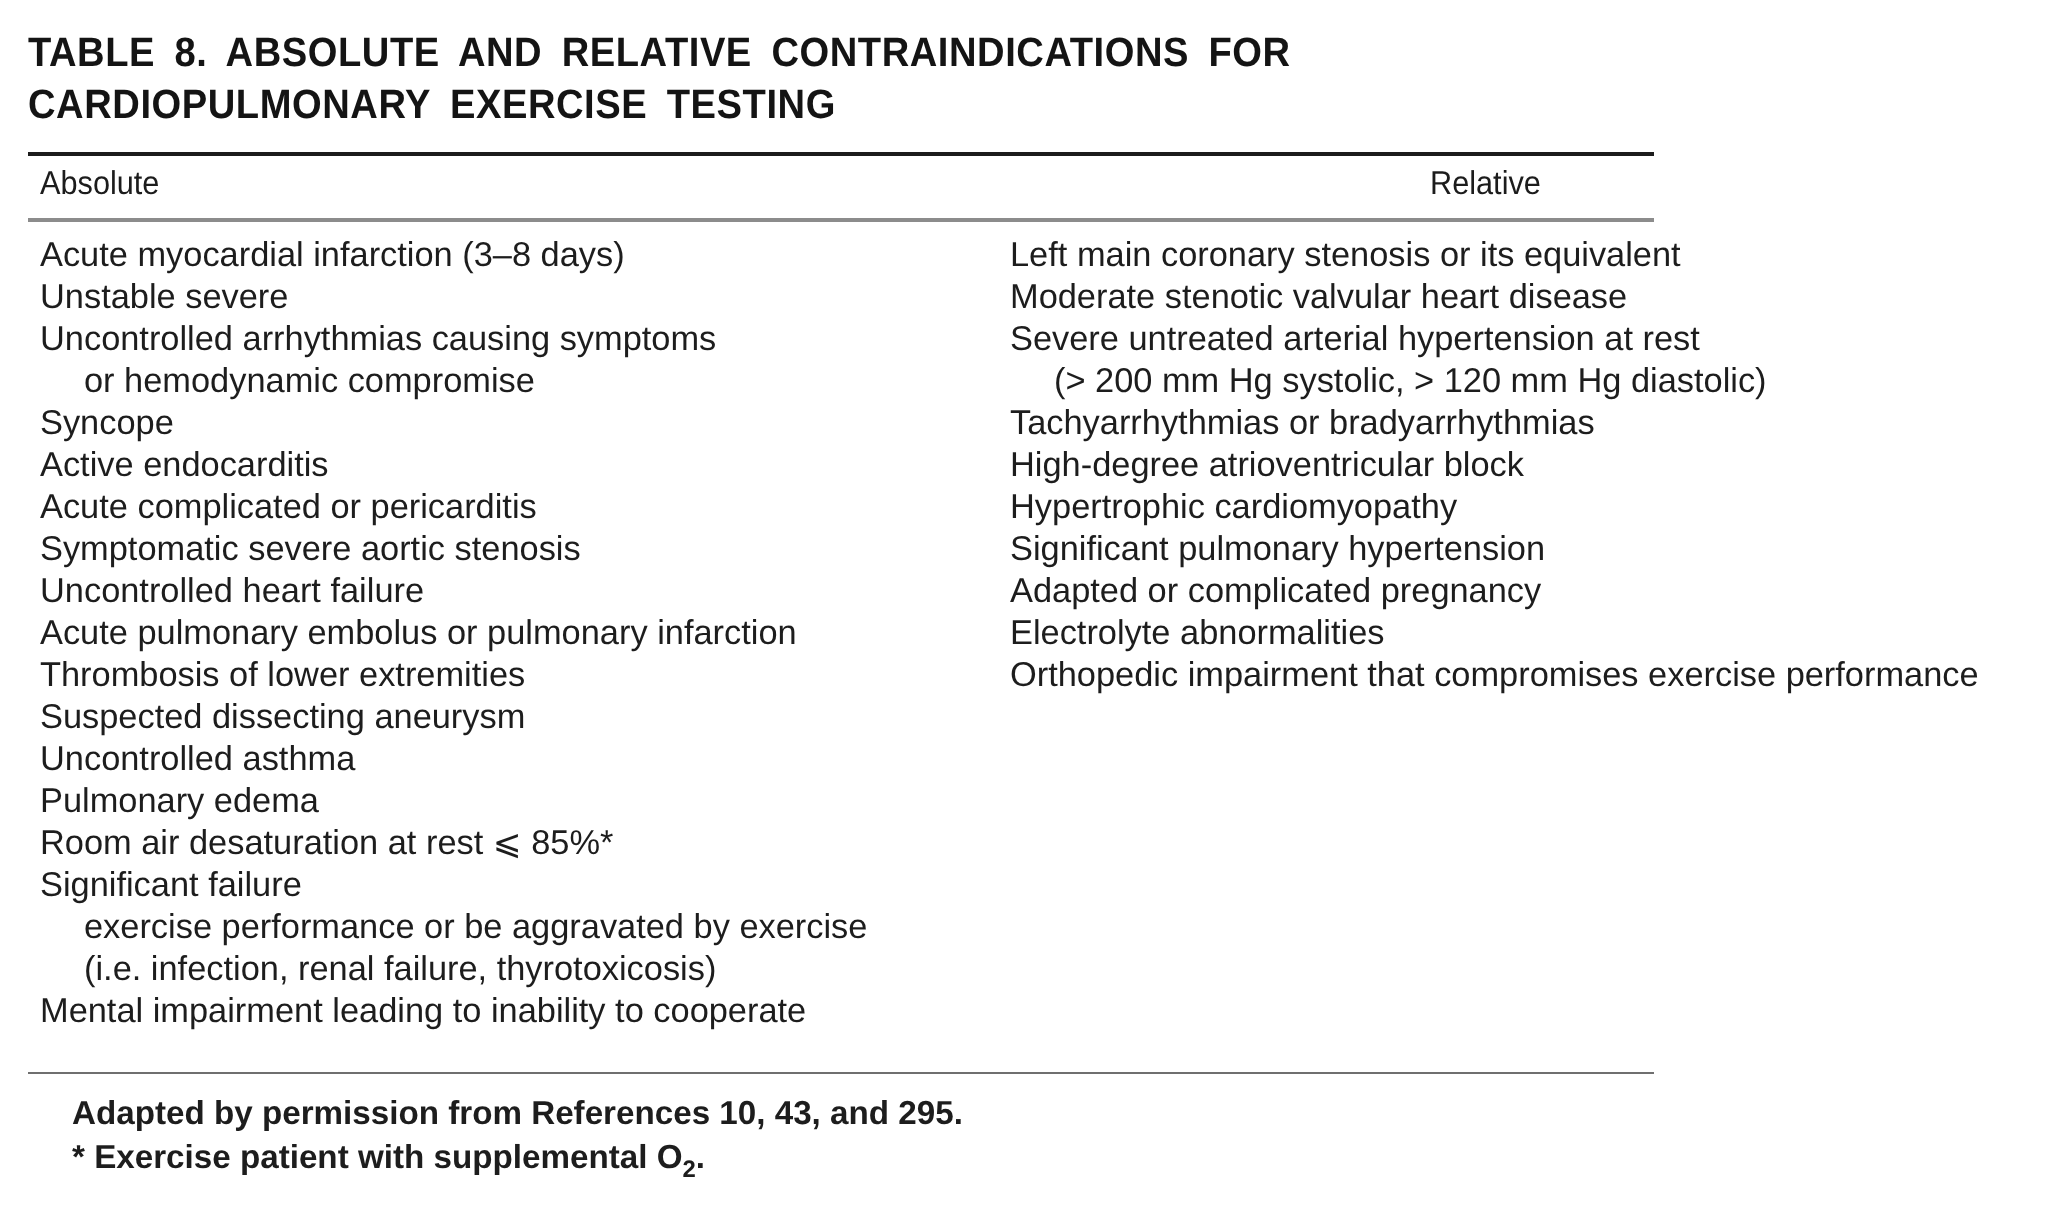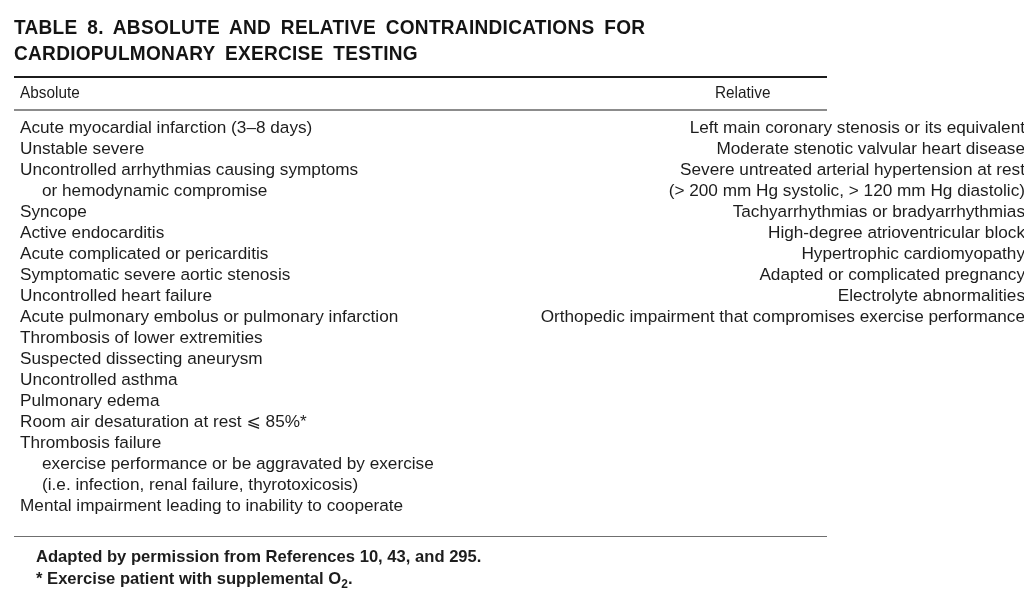--- a/index.html
+++ b/index.html
@@ -79,21 +79,21 @@
   
   .cols {
     position: relative;
     height: 425px;
   }
   .col {
     position: absolute;
     top: 6px;
   }
   .col-left  { left: 6px;   width: 470px; }
-  .col-right { left: 491px; width: 520px; text-align: right; }
+  .col-right { left: 491px; width: 520px; }
 
   .entry {
     font-size: 17.2px;
     line-height: 21.0px;
     color: #1d1d1d;
     white-space: nowrap;
   }
   .entry .cont {
     display: block;
     padding-left: 22px;
@@ -138,31 +138,32 @@
         <div class="entry"><span>Active endocarditis</span></div>
         <div class="entry"><span>Acute complicated or pericarditis</span></div>
         <div class="entry"><span>Symptomatic severe aortic stenosis</span></div>
         <div class="entry"><span>Uncontrolled heart failure</span></div>
         <div class="entry"><span>Acute pulmonary embolus or pulmonary infarction</span></div>
         <div class="entry"><span>Thrombosis of lower extremities</span></div>
         <div class="entry"><span>Suspected dissecting aneurysm</span></div>
         <div class="entry"><span>Uncontrolled asthma</span></div>
         <div class="entry"><span>Pulmonary edema</span></div>
         <div class="entry"><span>Room air desaturation at rest ⩽ 85%*</span></div>
-        <div class="entry"><span>Thrombosis failure</span></div>
+        <div class="entry"><span>Significant failure</span></div>
         <div class="entry"><span class="cont">exercise performance or be aggravated by exercise</span><span class="cont">(i.e. infection, renal failure, thyrotoxicosis)</span></div>
         <div class="entry"><span>Mental impairment leading to inability to cooperate</span></div>
       </div>
     <div class="col col-right">
         <div class="entry"><span>Left main coronary stenosis or its equivalent</span></div>
         <div class="entry"><span>Moderate stenotic valvular heart disease</span></div>
         <div class="entry"><span>Severe untreated arterial hypertension at rest</span><span class="cont">(&gt; 200 mm Hg systolic, &gt; 120 mm Hg diastolic)</span></div>
         <div class="entry"><span>Tachyarrhythmias or bradyarrhythmias</span></div>
         <div class="entry"><span>High-degree atrioventricular block</span></div>
         <div class="entry"><span>Hypertrophic cardiomyopathy</span></div>
+        <div class="entry"><span>Significant pulmonary hypertension</span></div>
         <div class="entry"><span>Adapted or complicated pregnancy</span></div>
         <div class="entry"><span>Electrolyte abnormalities</span></div>
         <div class="entry"><span>Orthopedic impairment that compromises exercise performance</span></div>
       </div>
   </div>
 
   <hr class="rule-bottom">
 
   <div class="footnotes">
     <div class="footnote">Adapted by permission from References 10, 43, and 295.</div>

